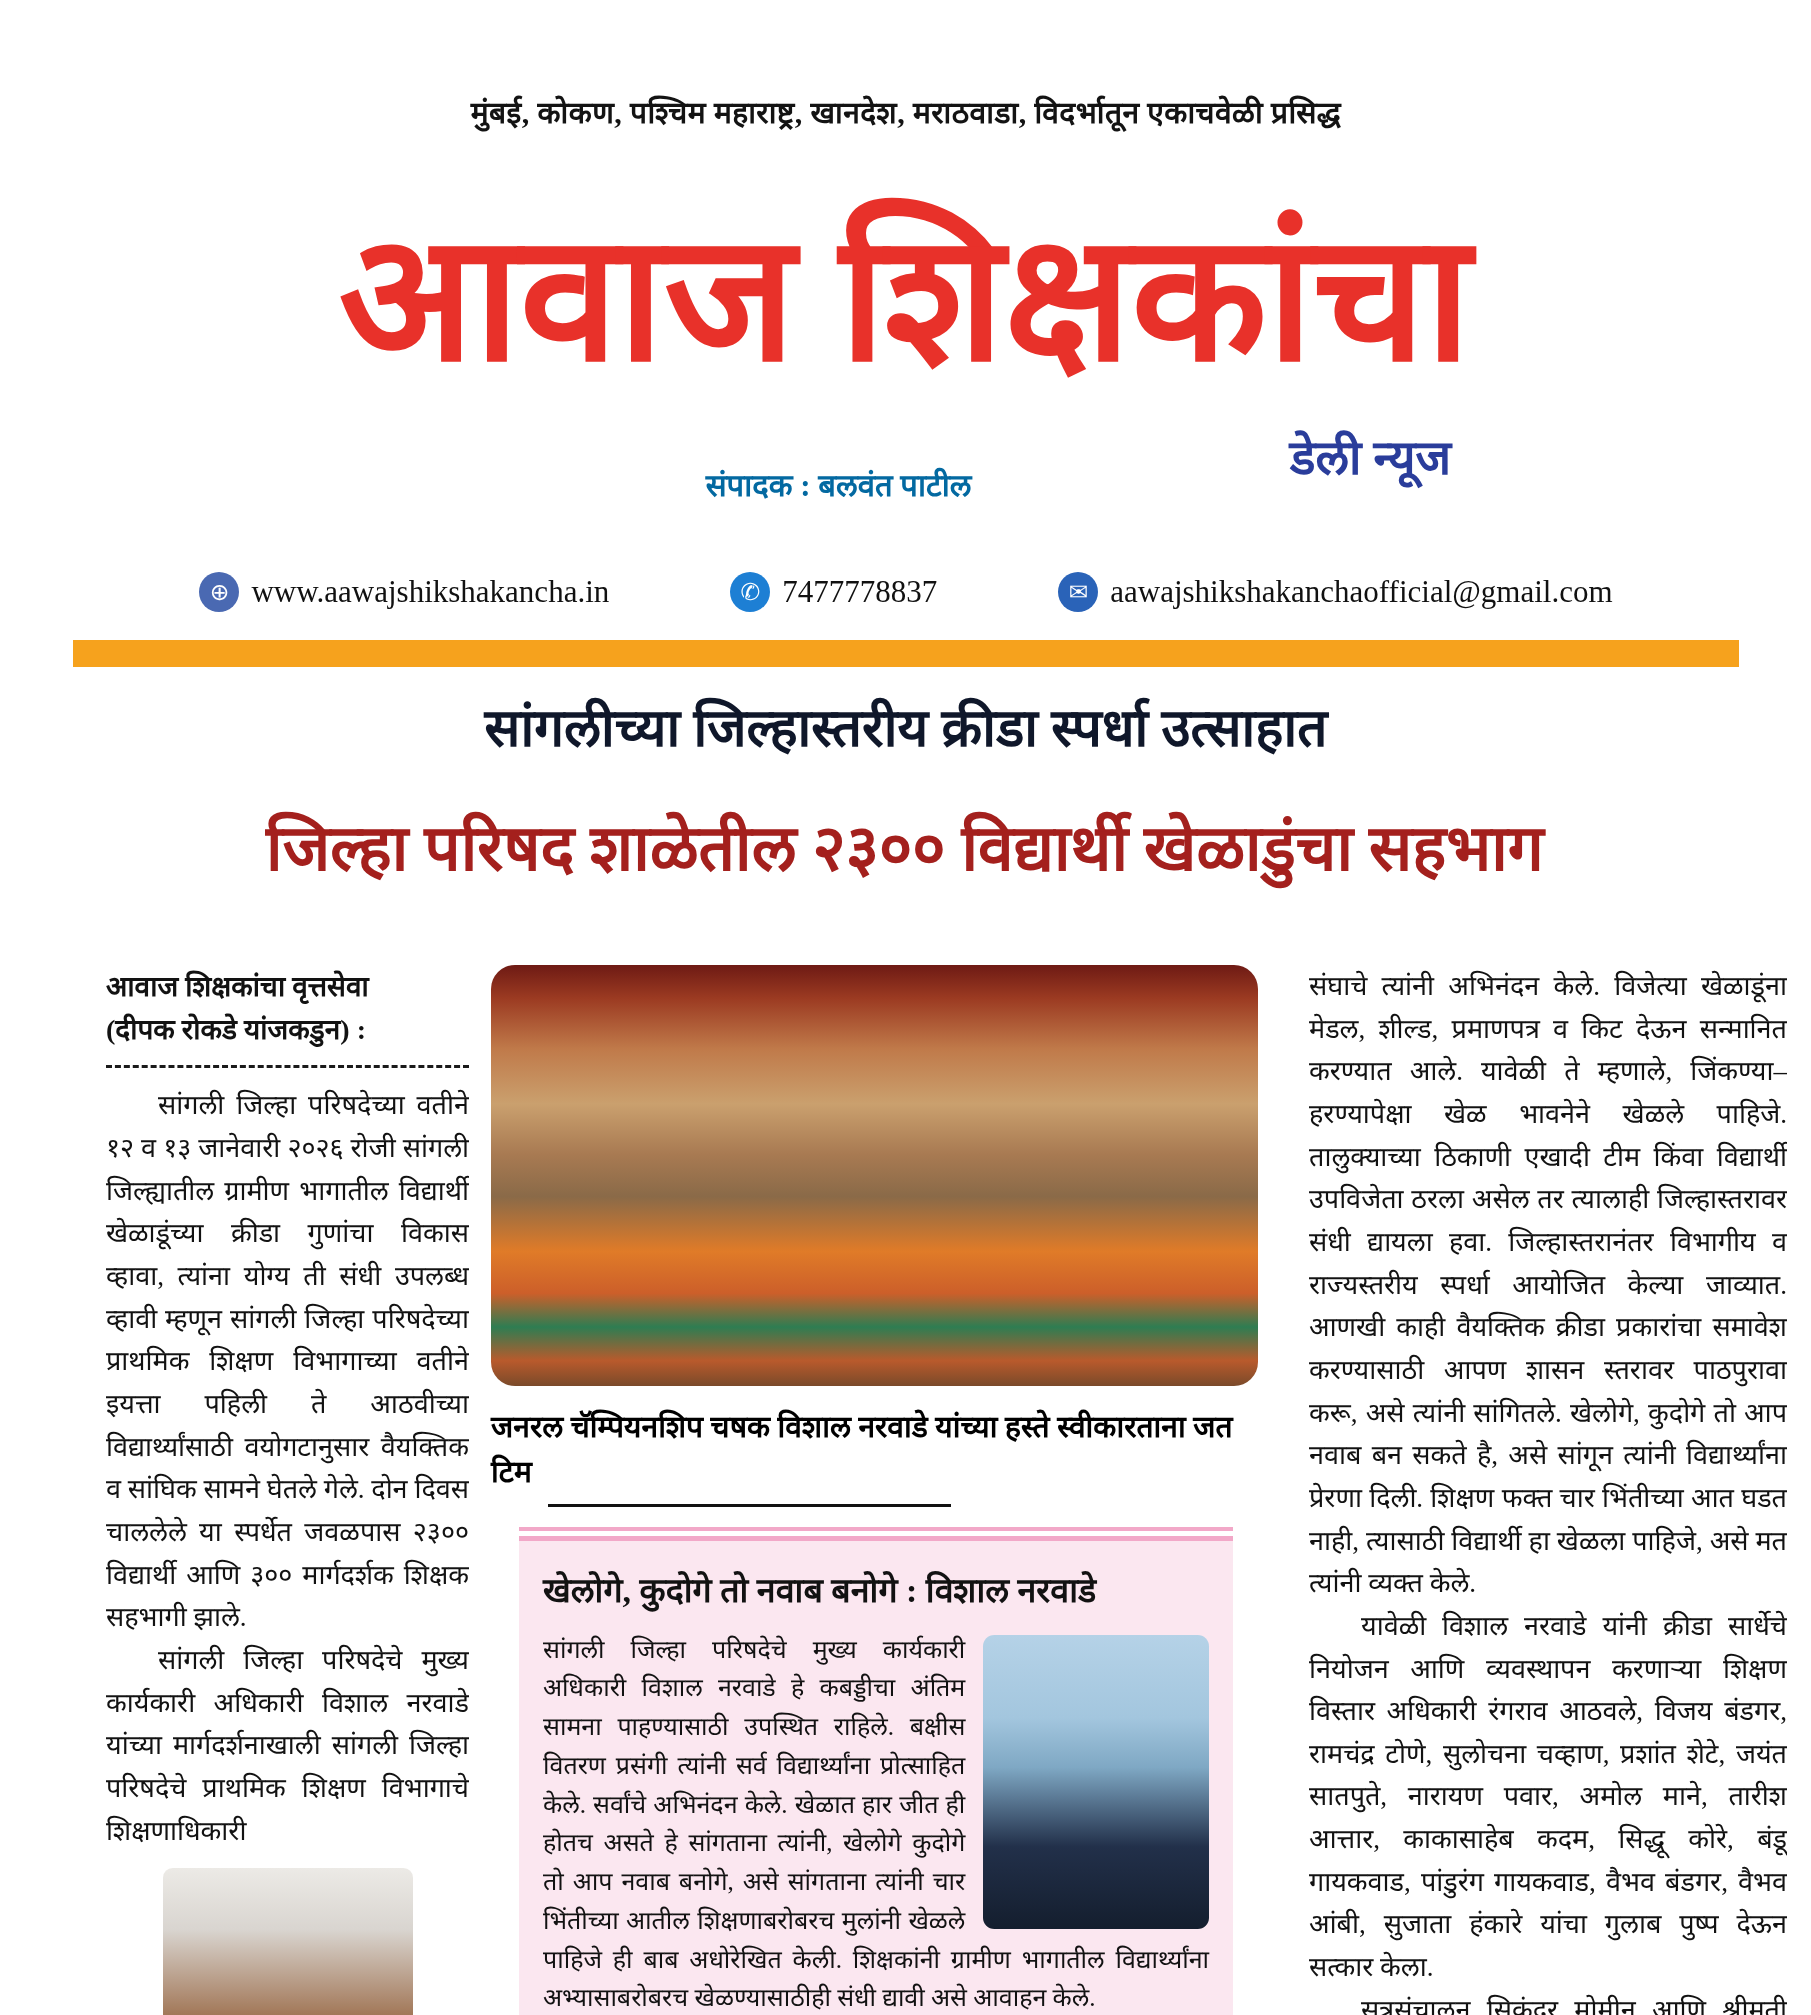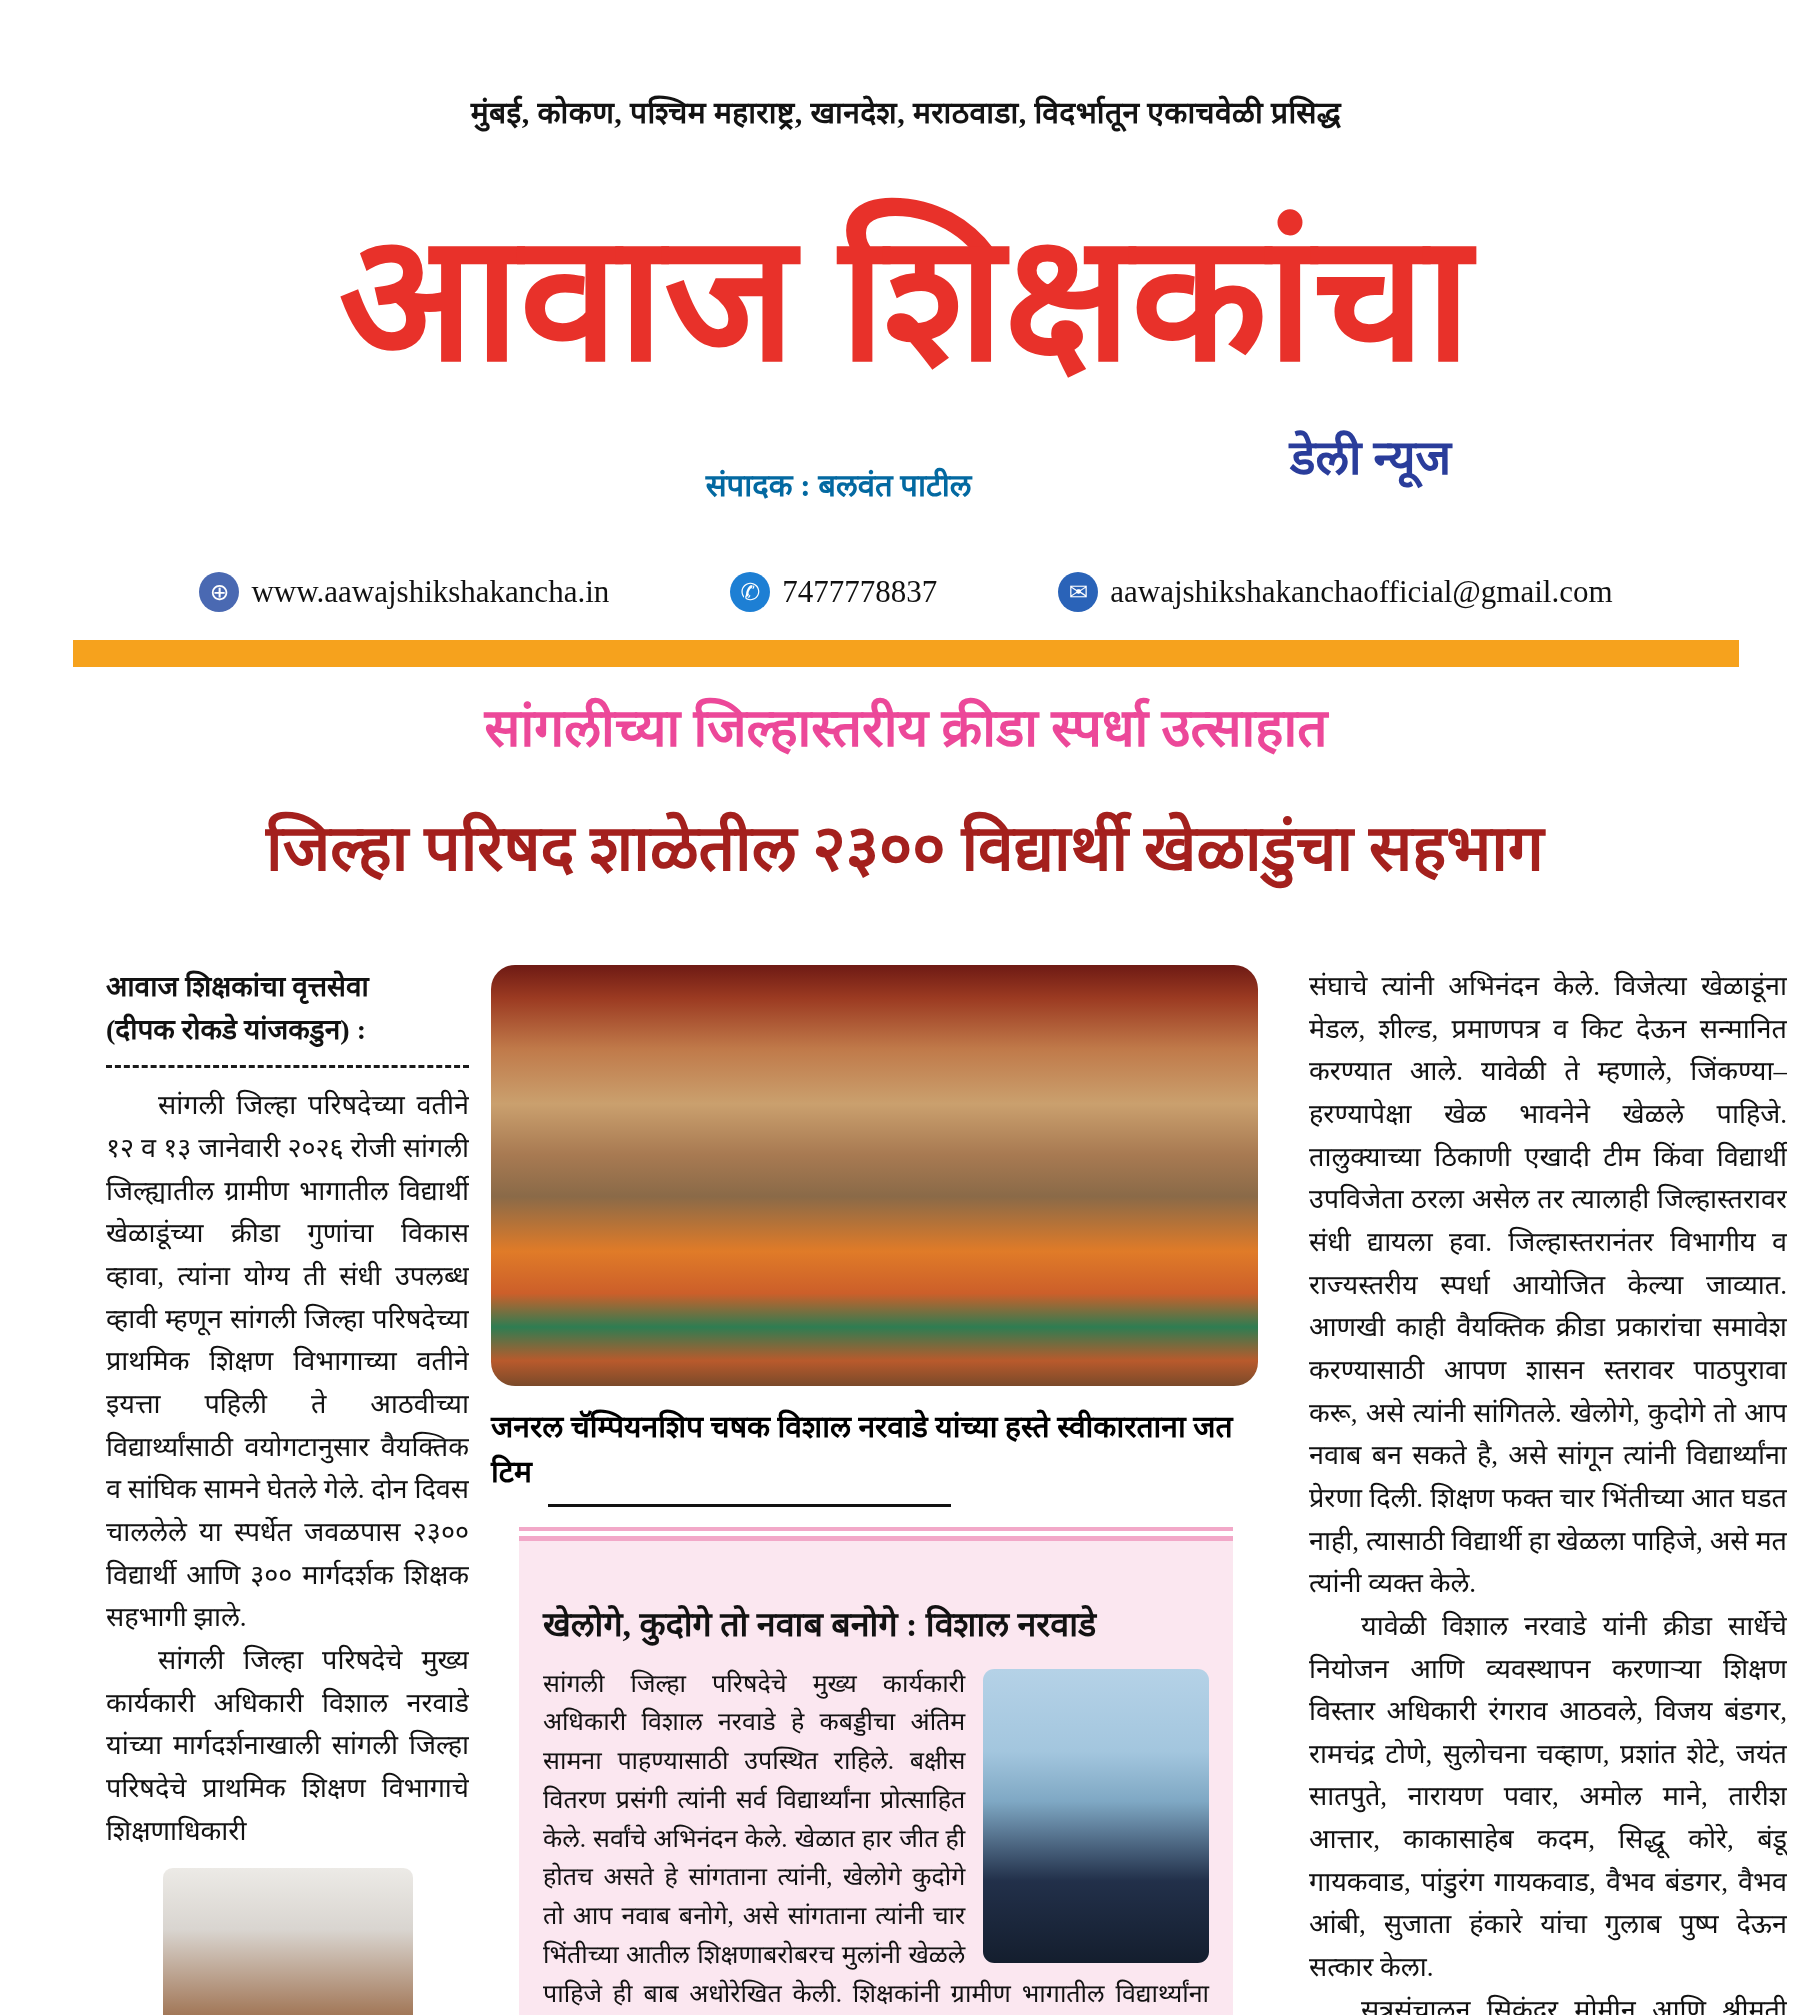--- a/index.html
+++ b/index.html
@@ -38,21 +38,21 @@
     font-family:"DejaVu Sans",sans-serif;
   }
   .cicon.globe { background:#4a69b2; }
   .cicon.phone { background:#1d7fd4; }
   .cicon.mail  { background:#2a63b8; }
   .contact-text { font-size:31px; color:#111; }
   
   .orange-bar { position:absolute; left:73px; top:640px; width:1666px; height:26.6px; background:#f6a21d; }
   .kicker {
     position:absolute; left:81px; top:689px; width:1650px;
-    text-align:center; font-size:53px; font-weight:bold; color:#ec4899;
+    text-align:center; font-size:53px; font-weight:bold; color:#0f172a;
   }
   .headline {
     position:absolute; left:48px; top:802px; width:1714px;
     text-align:center; font-size:64px; font-weight:bold; color:#a4201d;
   }
   
   .col { position:absolute; font-size:27px; line-height:1.58; text-align:justify; overflow:hidden; }
   .col p.indent { text-indent:52px; }
   .col p { margin:0; }
   .col1 { left:106px;  top:965px; width:363px;  height:1880px; }
@@ -79,21 +79,21 @@
   }
   
   .quote-box {
     position:absolute; left:519px; top:1527px; width:714px; height:592px;
     background:#fbe7f0; overflow:hidden; padding:39px 24px 16px 24px;
   }
   .quote-box::before {
     content:""; position:absolute; left:0; top:0; width:100%; height:16px;
     background:linear-gradient(180deg,#f2a8c8 0 4px,#ffffff 4px 8.9px,#f2a8c8 8.9px 13.7px,#fbe7f0 13.7px 100%);
   }
-  .quote-title { font-size:34px; font-weight:bold; margin-bottom:18.5px; text-align:left;margin-top:34px; }
+  .quote-title { font-size:34px; font-weight:bold; margin-bottom:18.5px; text-align:left; }
   .portrait2 {
     float:right; width:226px; height:294px; margin:4px 0 12px 17.7px; border-radius:11.3px;
     background:linear-gradient(180deg,#b5d2e7 0%, #a3c6de 28%, #7fa8c4 45%, #22304a 72%, #141e2e 100%);
   }
   .quote-body { font-size:25px; line-height:1.55; text-align:justify; }
 </style>
 </head>
 <body>
 
 <div class="page">

